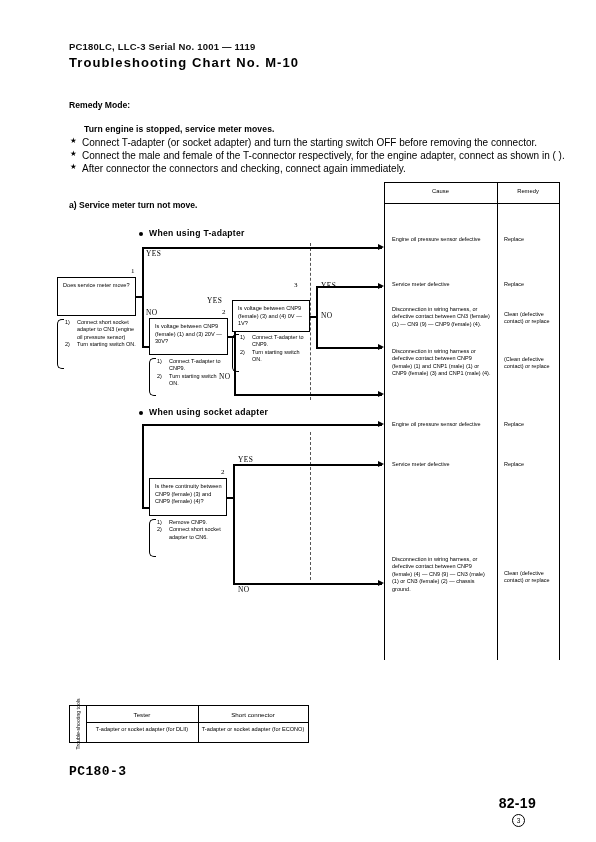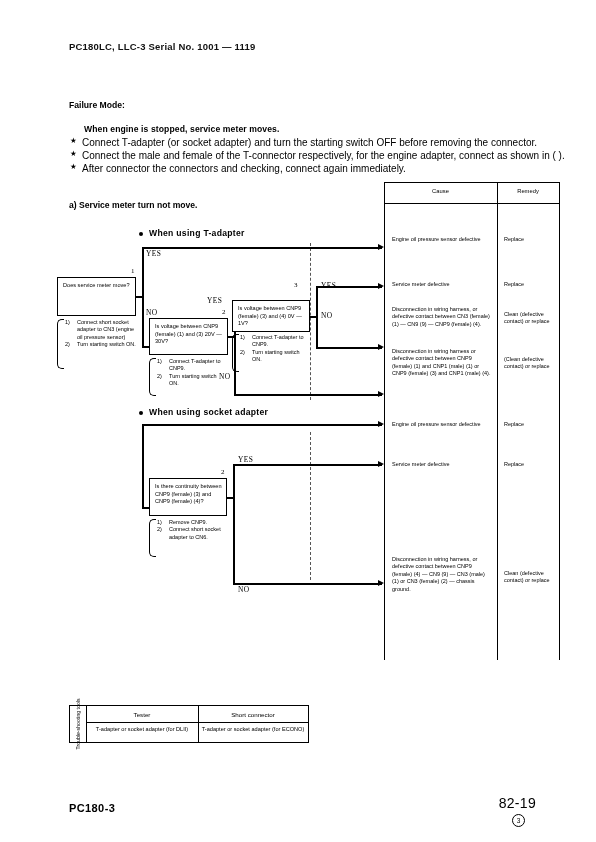--- a/index.html
+++ b/index.html
@@ -56,34 +56,35 @@
   
   .tt{position:absolute;left:69px;top:705px;width:240px;height:38px;border:1.3px solid #000;box-sizing:border-box;}
   .tt .vsplit{position:absolute;top:0;bottom:0;width:1.3px;background:#000;}
   .tt .hsplit{position:absolute;left:0;right:0;height:1.3px;background:#000;}
   .tt .rot{position:absolute;left:0;top:0;width:16px;height:100%;display:flex;align-items:center;justify-content:center;}
   .tt .rot span{transform:rotate(-90deg);white-space:nowrap;font-size:5.2px;line-height:6px;text-align:center;}
   .tt .ch{position:absolute;font-size:6.2px;text-align:center;color:#000;}
   .tt .cb{position:absolute;font-size:5.6px;line-height:7.2px;text-align:center;color:#000;}
 
   
-  .f-left{position:absolute;left:69px;top:802px;font-size:11px;font-weight:bold;letter-spacing:.4px;color:#000;}
-  .f-right{position:absolute;right:60px;top:795px;font-size:14px;font-weight:normal;letter-spacing:.3px;color:#000;}
+  .f-left{position:absolute;left:69px;top:764px;font-size:13px;font-weight:bold;letter-spacing:.4px;color:#000;font-family:Liberation Mono, monospace;}
+  .f-right{position:absolute;right:60px;top:795px;font-size:14px;font-weight:bold;letter-spacing:.3px;color:#000;}
   .f-circ{position:absolute;right:71px;top:814px;width:11px;height:11px;border:1px solid #000;border-radius:50%;
           font-size:6.5px;display:flex;align-items:center;justify-content:center;color:#000;}
 </style>
 </head>
 <body>
 
 <div class="page">
 
   <div class="hdr-sub">PC180LC, LLC-3  Serial No. 1001 — 1119</div>
-
-  <div class="fm-label">Failure Mode:</div>
-  <div class="fm-l2">When engine is stopped, service meter moves.</div>
+  <div class="hdr-title">Troubleshooting  Chart  No.  M-10</div>
+
+  <div class="fm-label">Remedy Mode:</div>
+  <div class="fm-l2">Turn engine is stopped, service meter moves.</div>
 
   <div class="star" style="left:70px;top:137px;">
     <span class="g">★</span>
     <span class="t">Connect T-adapter (or socket adapter) and turn the starting switch OFF before removing the connector.</span>
   </div>
   <div class="star" style="left:70px;top:150px;">
     <span class="g">★</span>
     <span class="t">Connect the male and female of the T-connector respectively, for the engine adapter, connect as shown in (  ).</span>
   </div>
   <div class="star" style="left:70px;top:163px;">

